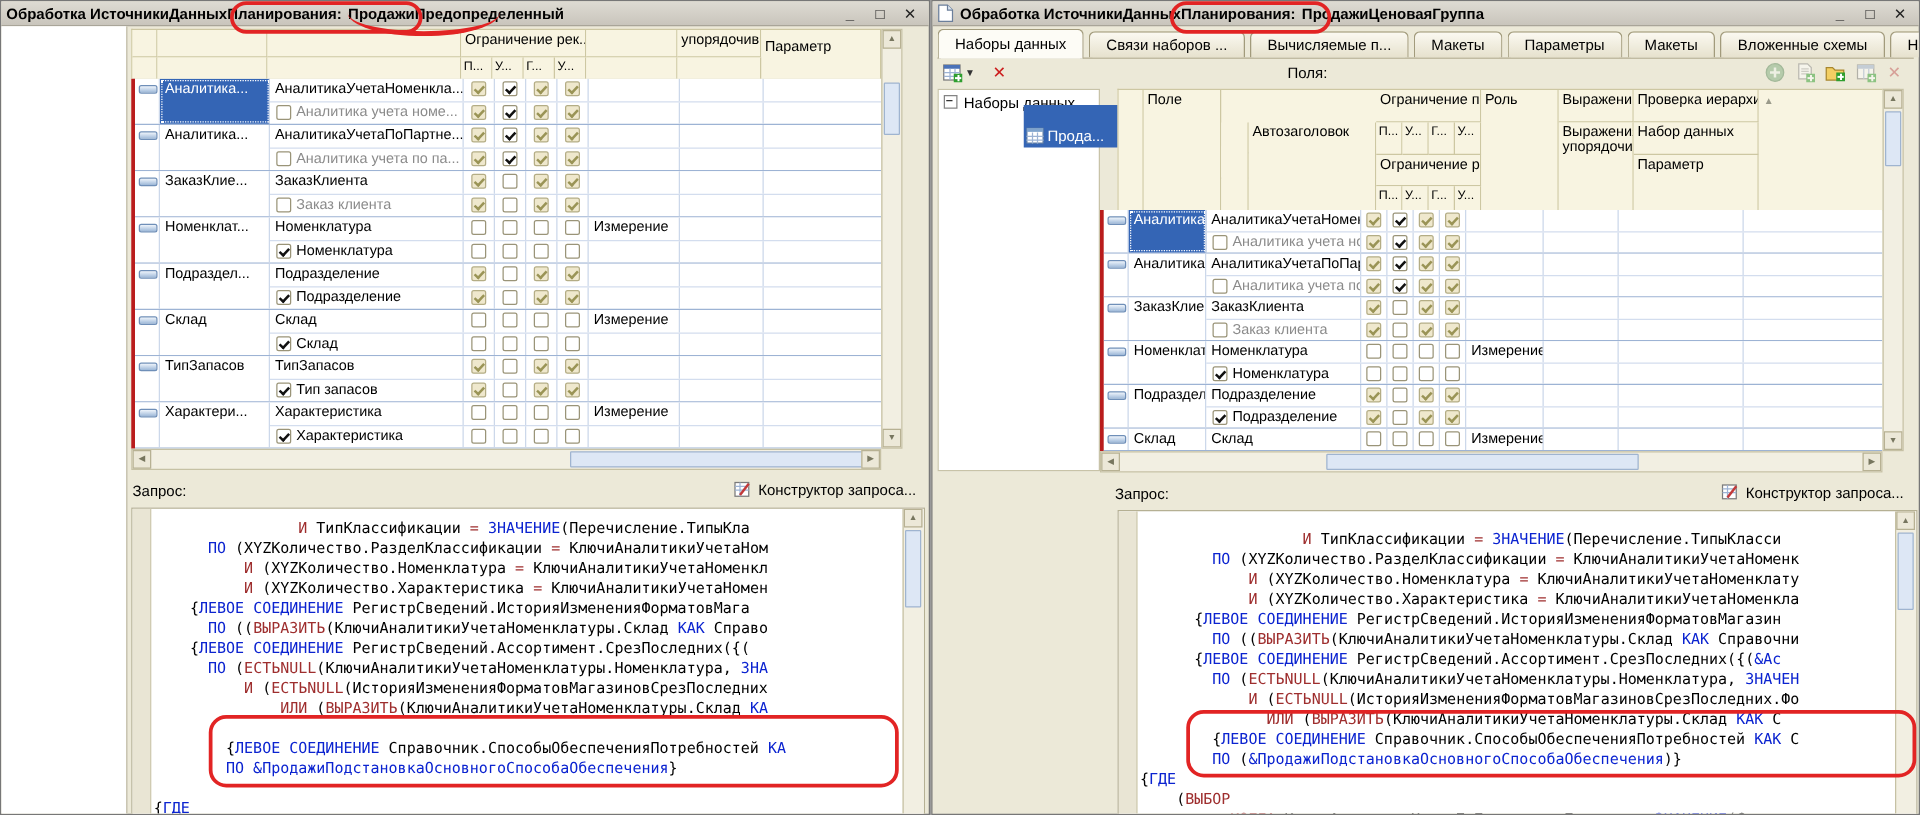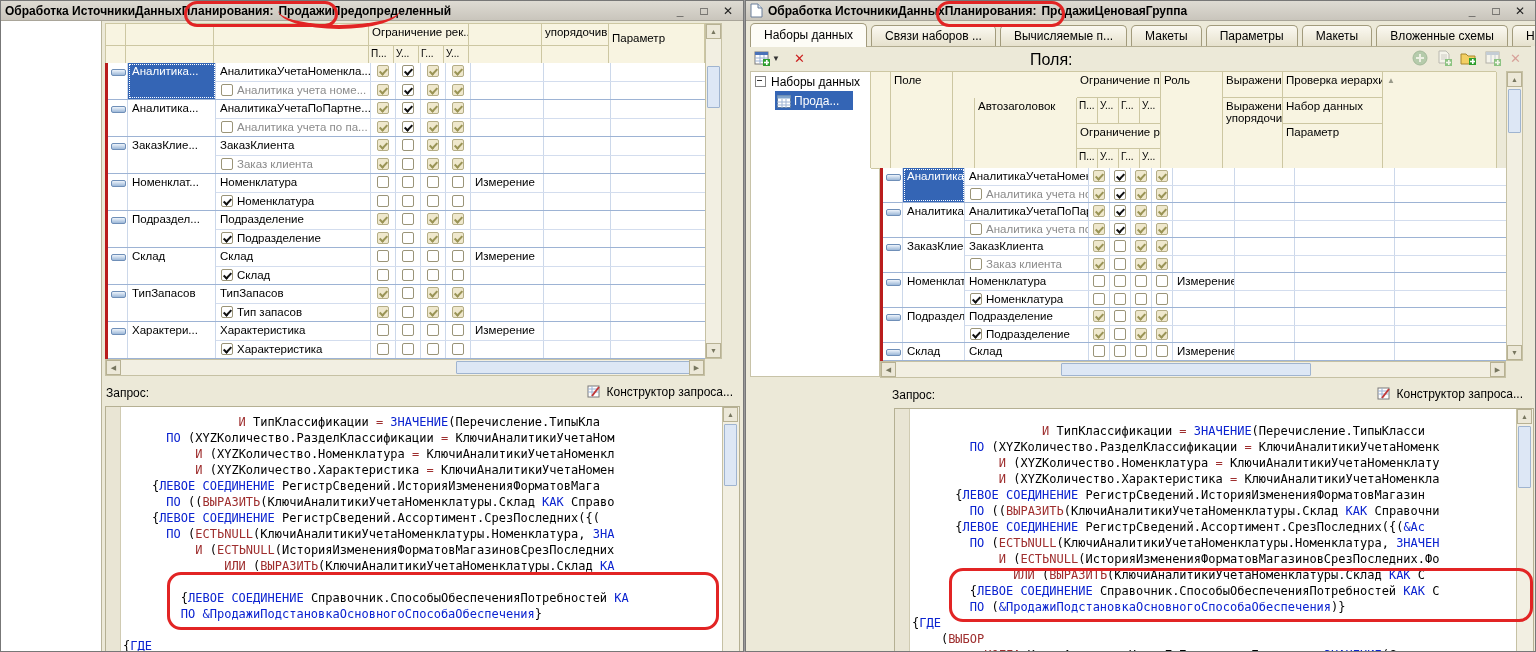--- a/index.html
+++ b/index.html
@@ -21,30 +21,30 @@
   .tabsrow{position:absolute;left:4px;top:21px;right:4px;height:24px;display:flex;align-items:flex-end;border-bottom:1px solid #b2ac90;}
   .tab{height:20px;line-height:20px;padding:0 13px;margin-right:4px;background:linear-gradient(#fbf9f1,#e6e1cd);
        border:1px solid #a29b7c;border-bottom:none;border-radius:5px 5px 0 0;font-size:12px;white-space:nowrap;}
   .tab.active{height:23px;line-height:23px;background:#fdfcf6;position:relative;top:1px;font-weight:normal;}
 
   
   .toolbar{position:absolute;left:6px;top:48px;right:6px;height:20px;}
   .tbtn{position:absolute;top:0;height:18px;display:flex;align-items:center;}
   .drop-caret{font-size:8px;color:#333;margin-left:2px;}
   .del-x{color:#cc1f1f;font-weight:bold;font-size:13px;}
-  .fields-label{position:absolute;top:2px;font-size:16px;}
+  .fields-label{position:absolute;top:2px;font-size:12px;}
   .ico16{width:16px;height:16px;display:inline-block;}
   .faded{opacity:.5;}
 
   
   .tree{position:absolute;background:#fff;border:1px solid #c8c3a8;box-sizing:border-box;font-size:12px;}
   .tree-row{display:flex;align-items:center;height:19px;white-space:nowrap;}
   .tree-exp{width:9px;height:9px;border:1px solid #848484;background:#fff;display:inline-block;position:relative;margin:0 5px 0 4px;}
   .tree-exp::after{content:"";position:absolute;left:1px;top:3px;width:5px;height:1px;background:#333;}
-  .tree-sel{background:#3465b5;color:#fff;display:flex;align-items:center;height:18px;padding:1px 14px 0 2px;}
+  .tree-sel{background:#3465b5;color:#fff;display:flex;align-items:center;height:18px;padding:16px 14px 0 2px;margin-left:44px;}
 
   
   .hwrap{position:absolute;border-left:1px solid #cdc7a2;border-top:1px solid #cdc7a2;box-sizing:border-box;background:#f8f4e1;}
   .hc{position:absolute;background:#f8f4e1;border-right:1px solid #cdc7a2;border-bottom:1px solid #cdc7a2;
       box-sizing:border-box;font-size:11.5px;padding:2px 3px;overflow:hidden;white-space:nowrap;}
   .hc.small{font-size:10px;padding:2px 2px;}
   .hdr-sort{position:absolute;font-size:8px;color:#9a9a8a;}
 
   
   .tbody{position:absolute;background:#fff;overflow:hidden;border-left:3px solid #b91c1c;box-sizing:border-box;}
@@ -475,21 +475,21 @@
               <line x1="5" y1="4" x2="5" y2="13" stroke="#9db3d4"></line>
               <line x1="9" y1="4" x2="9" y2="13" stroke="#9db3d4"></line>
               <line x1="0" y1="7" x2="14" y2="7" stroke="#9db3d4"></line>
               <line x1="0" y1="10" x2="14" y2="10" stroke="#9db3d4"></line>
             </svg>
           <span>Прода...</span>
         </span>
       </div>
     </div>
 
-    <div class="hwrap" style="left:124px;top:70px;width:626px;height:97px;">
+    <div class="hwrap" style="left:148px;top:70px;width:626px;height:97px;">
       <div class="hc" style="left:0;top:0;width:20px;height:97px;"></div>
       <div class="hc" style="left:20px;top:0;width:62px;height:97px;">Поле</div>
       <div class="hc" style="left:82px;top:0;width:124px;height:26px;margin-top:45px;">Путь</div>
       <div class="hc" style="left:82px;top:26px;width:22px;height:71px;"></div>
       <div class="hc" style="left:104px;top:26px;width:102px;height:71px;">Автозаголовок</div>
       <div class="hc" style="left:206px;top:0;width:84px;height:26px;">Ограничение поля</div>
       <div class="hc small" style="left:206px;top:26px;width:21px;height:26px;">П...</div>
       <div class="hc small" style="left:227px;top:26px;width:21px;height:26px;">У...</div>
       <div class="hc small" style="left:248px;top:26px;width:21px;height:26px;">Г...</div>
       <div class="hc small" style="left:269px;top:26px;width:21px;height:26px;">У...</div>

